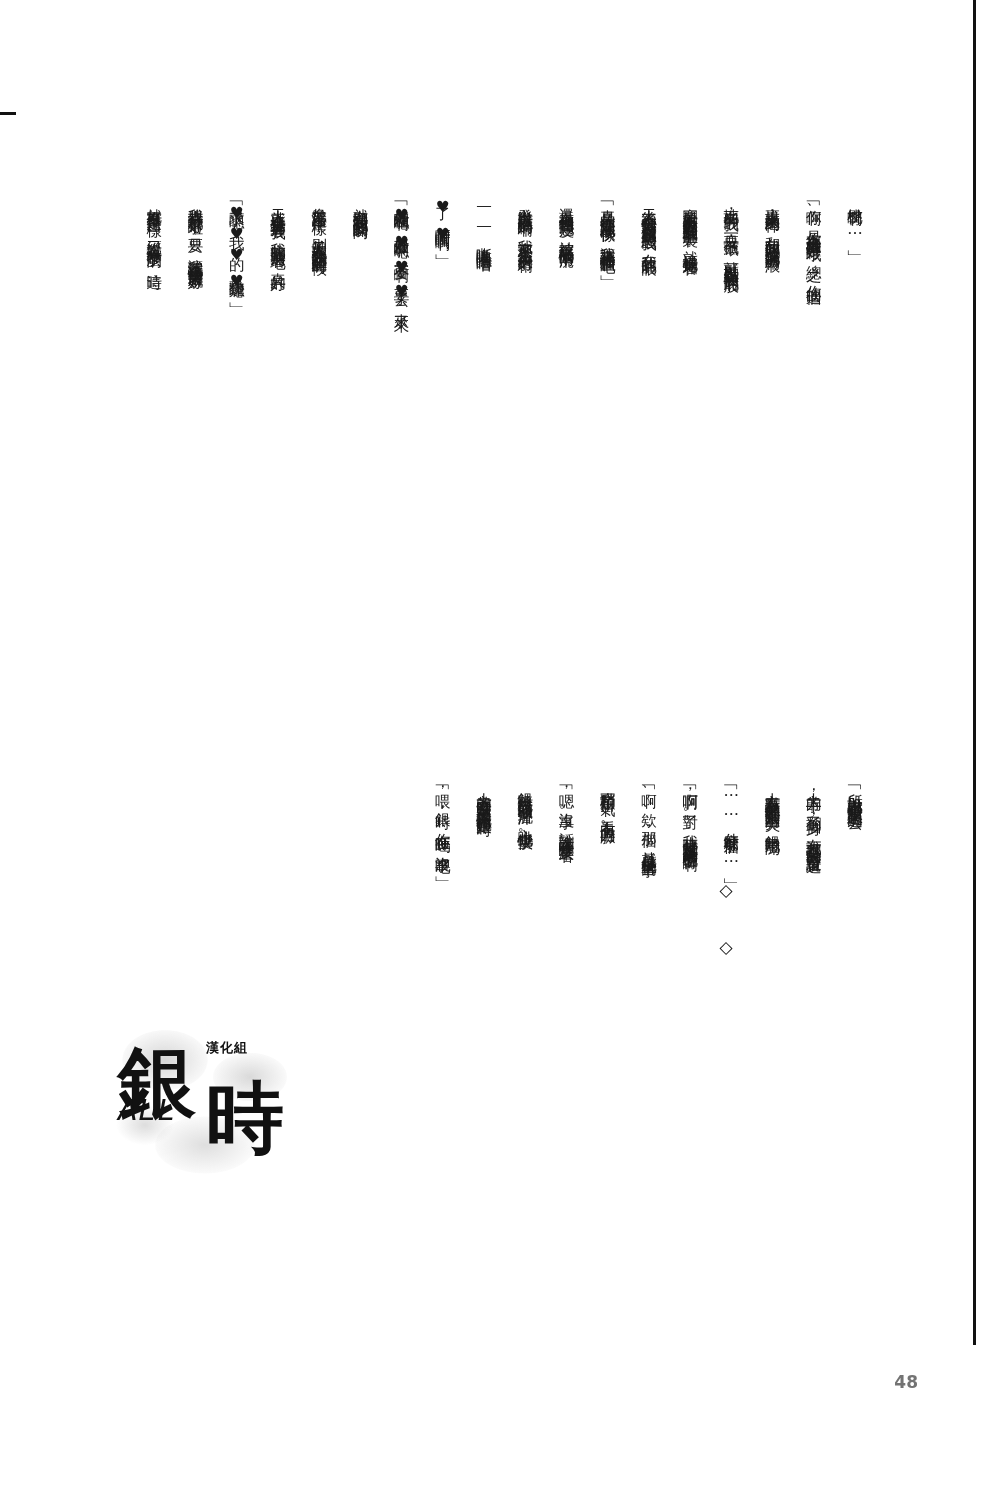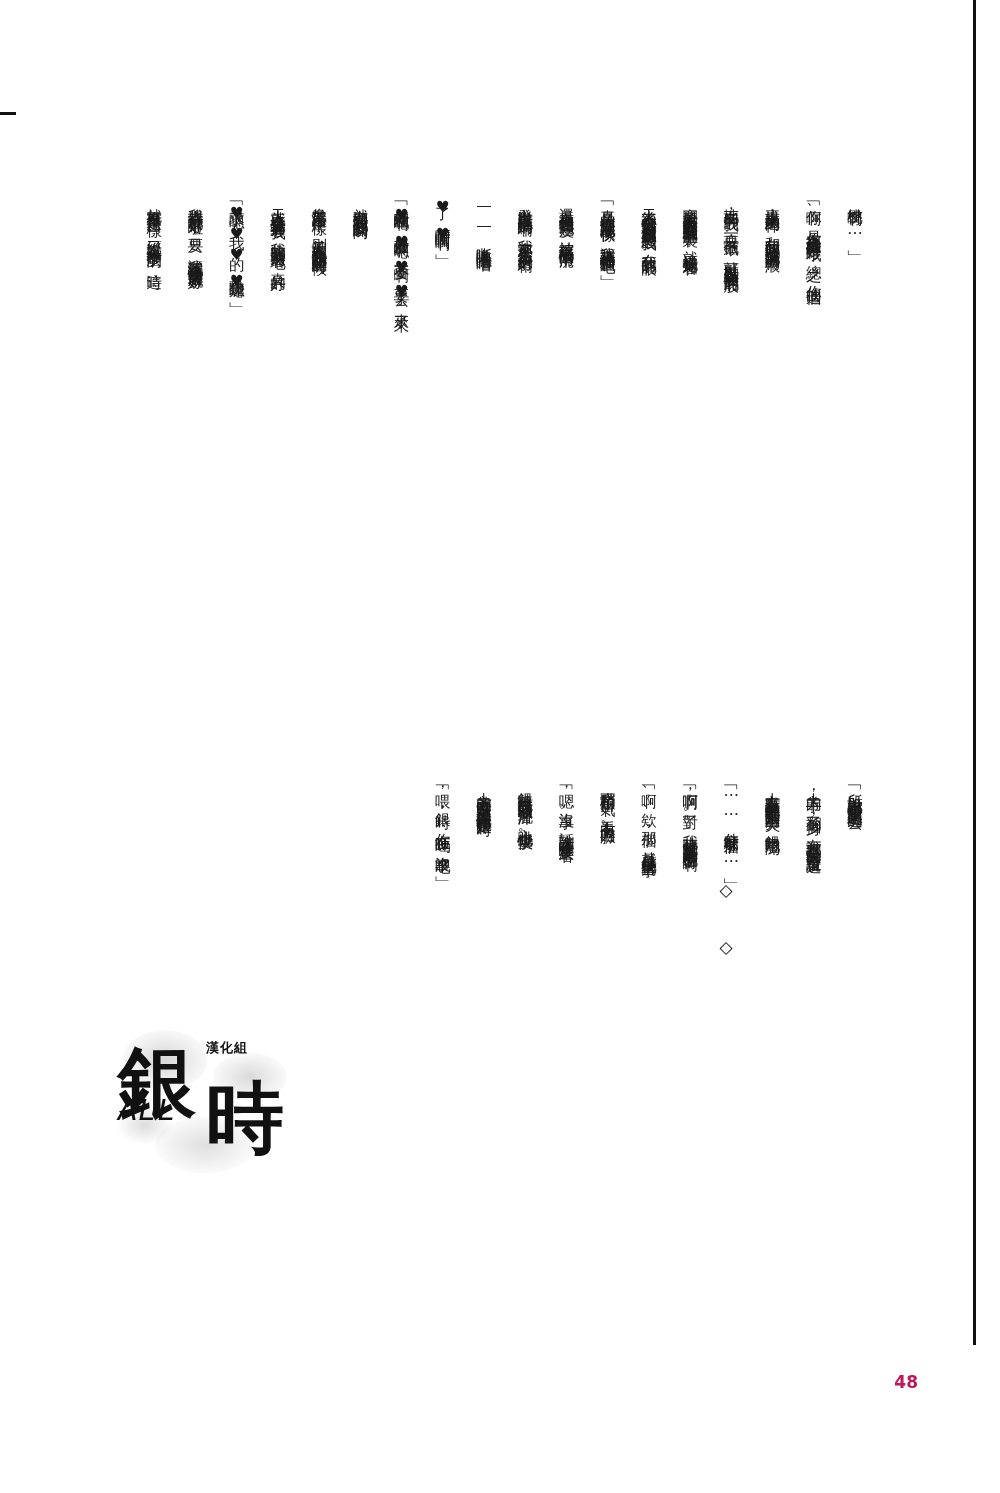--- a/index.html
+++ b/index.html
@@ -148,21 +148,21 @@
   }
 
   
   .page-number {
     position: absolute;
     right: 82px;
     top: 1372px;
     font-size: 17px;
     font-weight: bold;
     font-family: "DejaVu Sans", sans-serif;
-    color: #be185d;
+    color: #737373;
   }
 </style>
 </head>
 <body>
 
 <div class="page">
 
   <div class="top-rule"></div>
   <div class="right-rule"></div>
 

